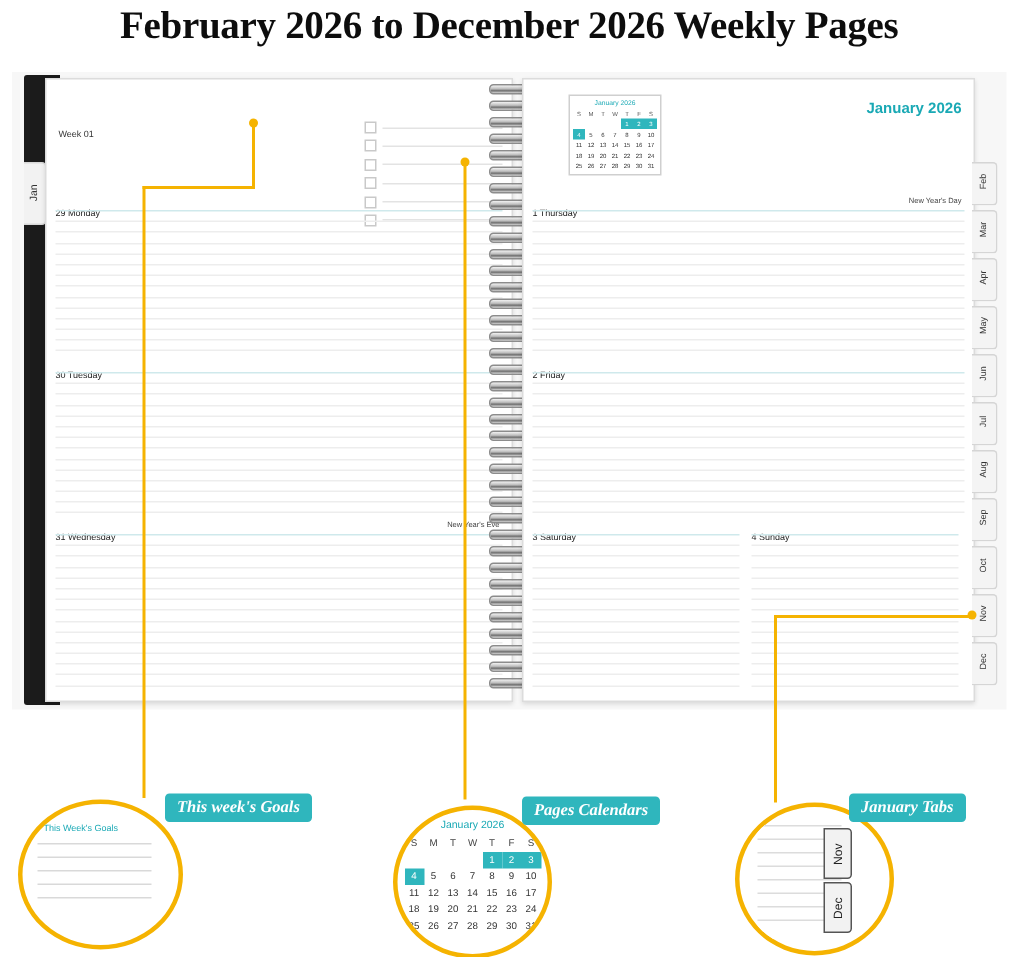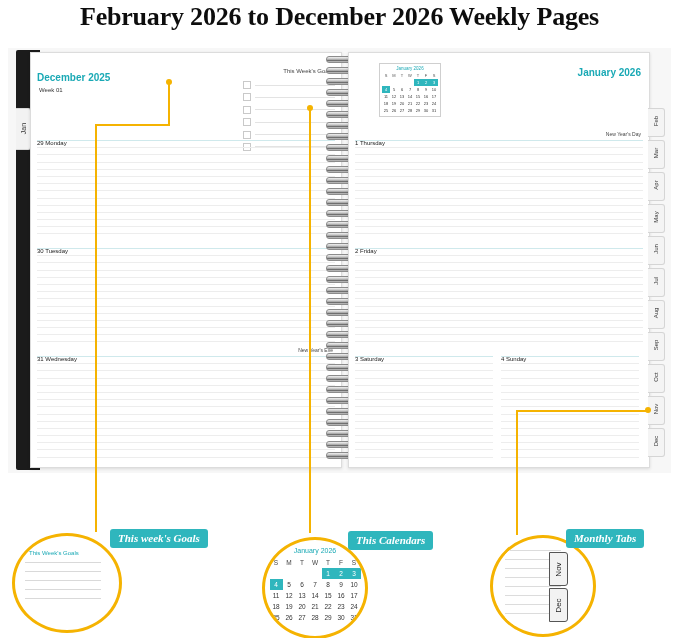--- a/index.html
+++ b/index.html
@@ -192,24 +192,20 @@
 <div class="planner">
 
   <div class="book-shadow"></div>
   <div class="cover-left"></div>
 
   <div class="cover-left-tab">
     <span>Jan</span>
   </div>
 
   <div class="page-left">
-    <div class="page-head">
-      <span class="month-label">December 2025</span>
-      <span class="goals-label">This Week's Goals</span>
-    </div>
     <div class="weeknum">Week 01</div>
 
     <div class="goal-boxes">
       <div class="goal-row">
           <span class="goal-chk"></span>
           <span class="goal-line"></span>
         </div>
       <div class="goal-row">
           <span class="goal-chk"></span>
           <span class="goal-line"></span>
@@ -604,33 +600,33 @@
       <td>26</td>
       <td>27</td>
       <td>28</td>
       <td>29</td>
       <td>30</td>
       <td>31</td>
     </tr>
   </tbody>
     </table>
 </div>
-<div class="badge" style="left:348px;top:531px;">This Calendars</div>
+<div class="badge" style="left:348px;top:531px;">Pages Calendars</div>
 
 <div class="circle" style="left:490px;top:535px;width:100px;height:96px;">
   <div class="c3-page">
     <div></div>
       <div></div>
       <div></div>
       <div></div>
       <div></div>
       <div></div>
       <div></div>
       <div></div>
   </div>
   <div class="c3tab" style="left:56px;top:14px;">
     <span>Nov</span>
   </div>
   <div class="c3tab" style="left:56px;top:50px;">
     <span>Dec</span>
   </div>
 </div>
-<div class="badge" style="left:566px;top:529px;">Monthly Tabs</div>
+<div class="badge" style="left:566px;top:529px;">January Tabs</div>
 
 </body></html>

